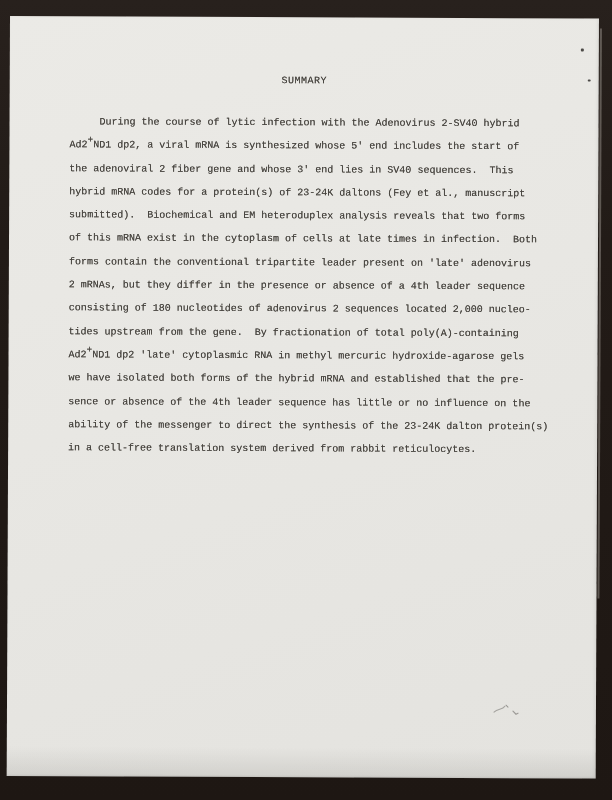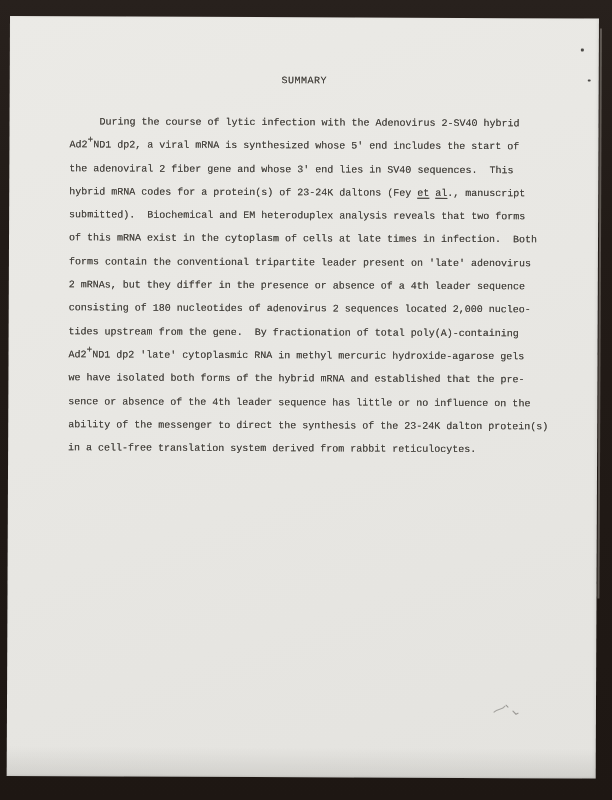--- a/index.html
+++ b/index.html
@@ -73,21 +73,20 @@
     height: 23.3px;
     line-height: 23.3px;
     white-space: pre;
   }
   .doc-line .sup {
     position: relative;
     top: -5px;
     font-size: 9.5px;
   }
   .doc-line .underline {
-    text-decoration: underline;
     text-underline-offset: 2px;
   }
   .speck {
     position: absolute;
     background: #4c4a47;
     border-radius: 1px;
   }
   .speck-1 { left: 571px; top: 30px; width: 3px; height: 3px; }
   .speck-2 { left: 578px; top: 61px; width: 3px; height: 2px; }
   .pencil-mark {

